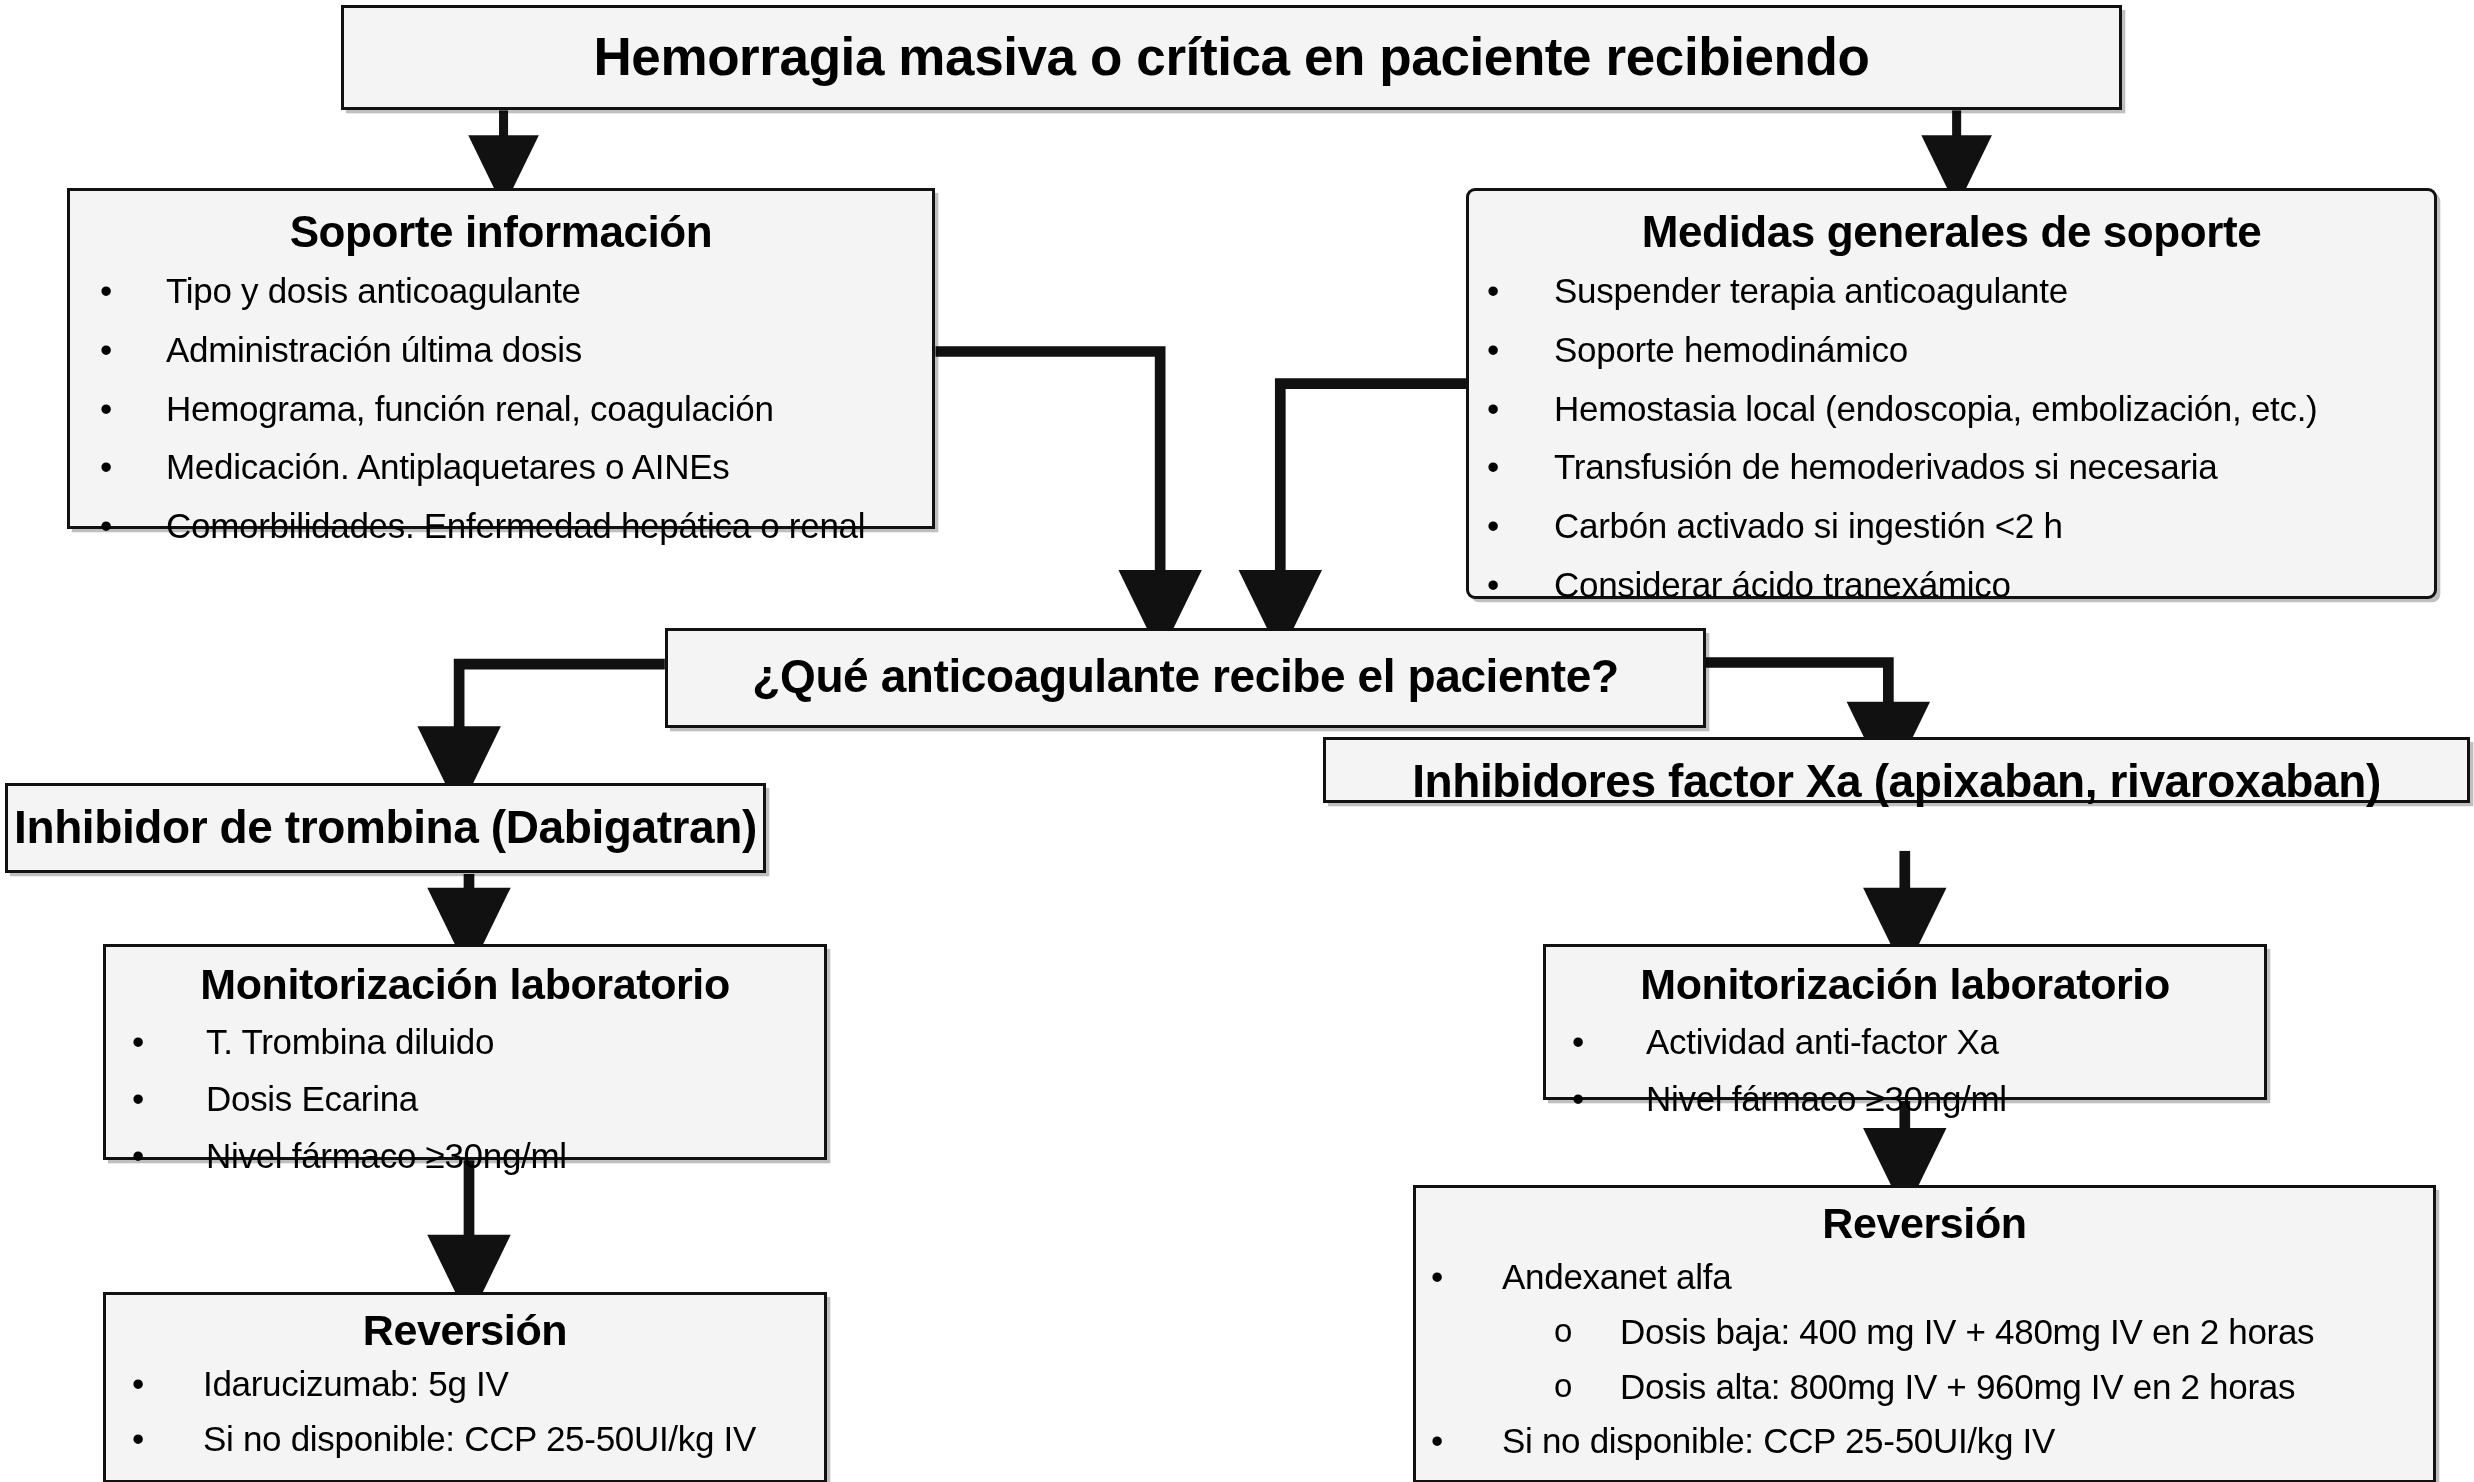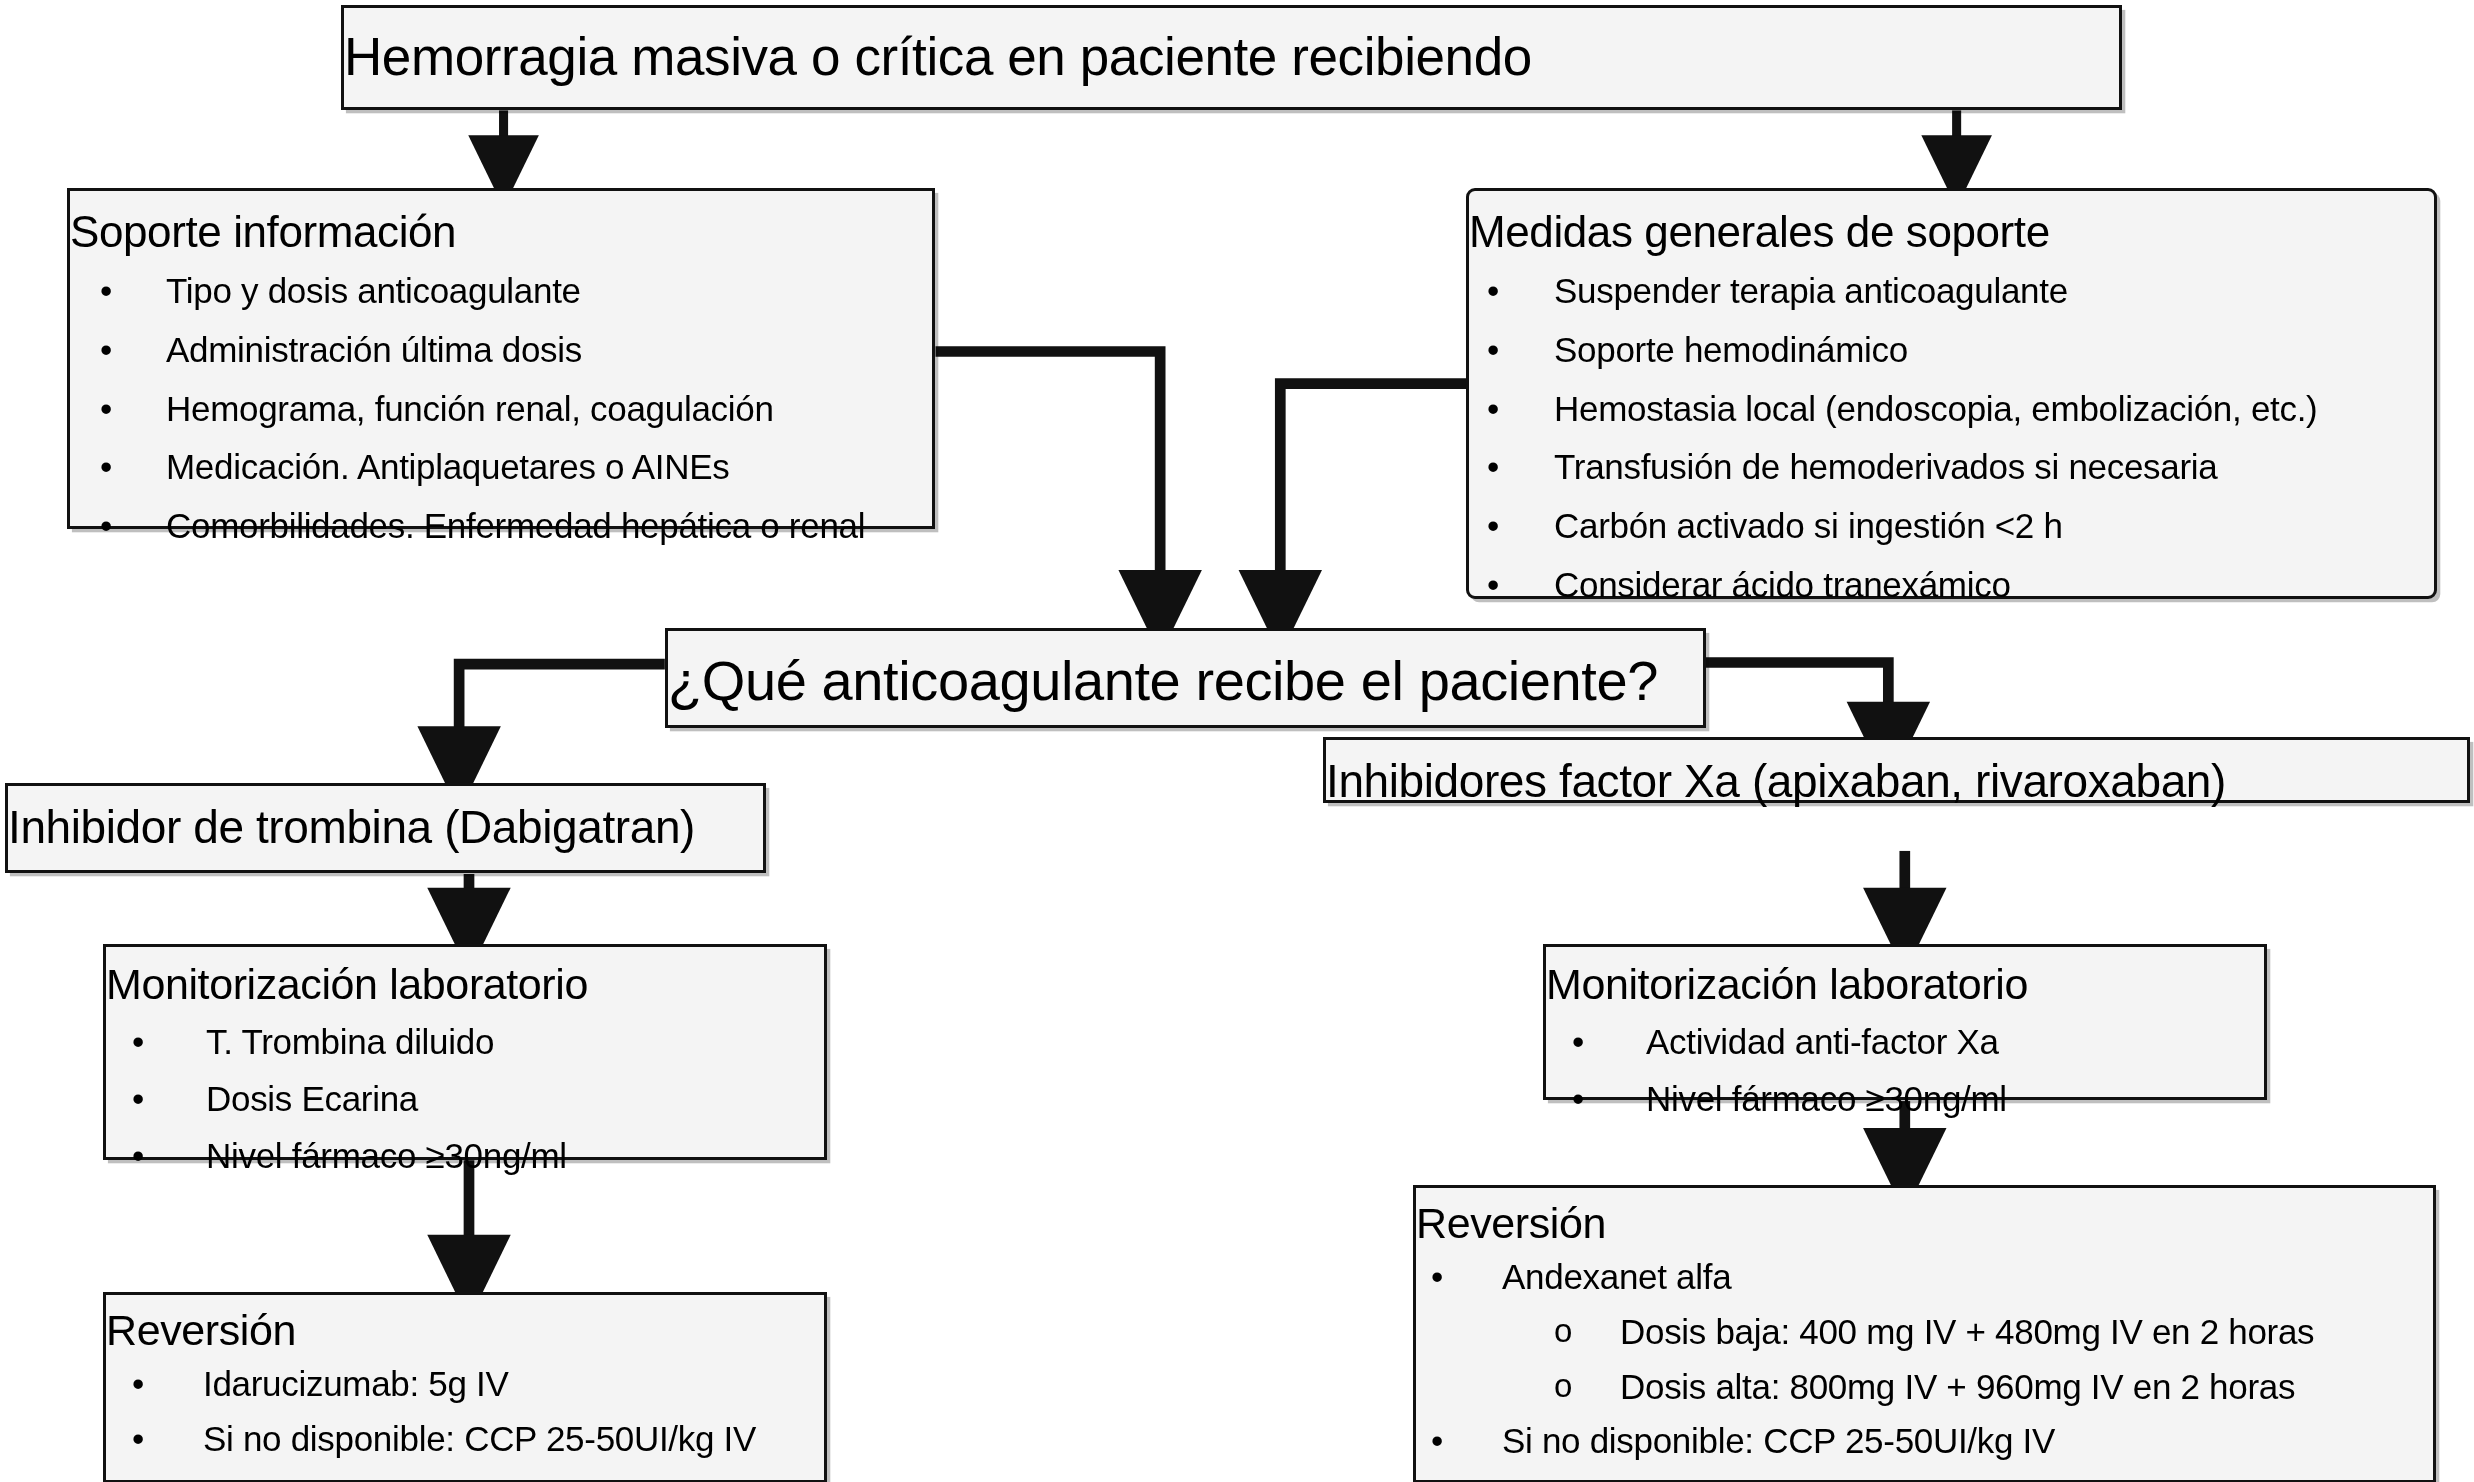--- a/index.html
+++ b/index.html
@@ -19,22 +19,22 @@
     overflow: hidden;
   }
   .node {
     position: absolute;
     background: #f4f4f4;
     border: 3.3px solid #111111;
     box-sizing: border-box;
     box-shadow: 4.1px 4.1px 0 -0.8px rgba(0,0,0,0.25);
   }
   .node .title {
-    font-weight: normal;
-    text-align: left;
+    font-weight: bold;
+    text-align: center;
     line-height: 1.05;
     letter-spacing: -0.4px;
   }
   .node ul {
     list-style: none;
     margin: 0;
     padding: 0;
   }
   .node ul li {
     position: relative;
@@ -59,21 +59,21 @@
   #n-obtener .title { font-size: 44px; margin-top: 18px; }
   #n-obtener ul { margin: 18px 0 0 30px; font-size: 35px; }
   #n-obtener ul li { padding-left: 66px; margin-bottom: 22px; }
 
   #n-medidas    { left: 1466px; top: 188px;  width: 971px; height: 411px; border-radius: 9px; }
   #n-medidas .title { font-size: 44px; margin-top: 18px; }
   #n-medidas ul { margin: 18px 0 0 18px; font-size: 35px; }
   #n-medidas ul li { padding-left: 67px; margin-bottom: 22px; }
 
   #n-decision   { left: 665px;  top: 628px;  width: 1041px; height: 100px; }
-  #n-decision .title { font-size: 56px; margin-top: 21.4px; }
+  #n-decision .title { font-size: 46px; margin-top: 21.4px; }
 
   #n-dabi       { left: 5px;    top: 783px;  width: 761px; height: 90px; }
   #n-dabi .title { font-size: 46px; margin-top: 16.5px; }
 
   #n-xa         { left: 1323px; top: 737px;  width: 1147px; height: 66px; }
   #n-xa .title  { font-size: 46px; margin-top: 16.5px; }
 
   #n-monL       { left: 103px;  top: 944px; width: 724px; height: 216px; }
   #n-monL .title { font-size: 43px; margin-top: 15px; }
   #n-monL ul    { margin: 16.5px 0 0 26px; font-size: 35px; }

